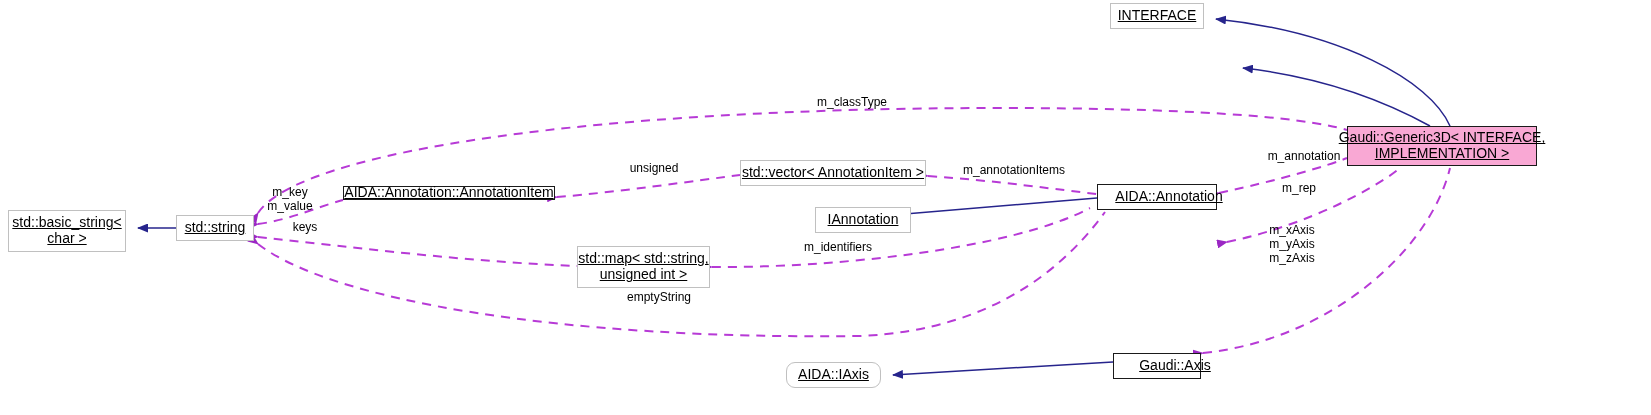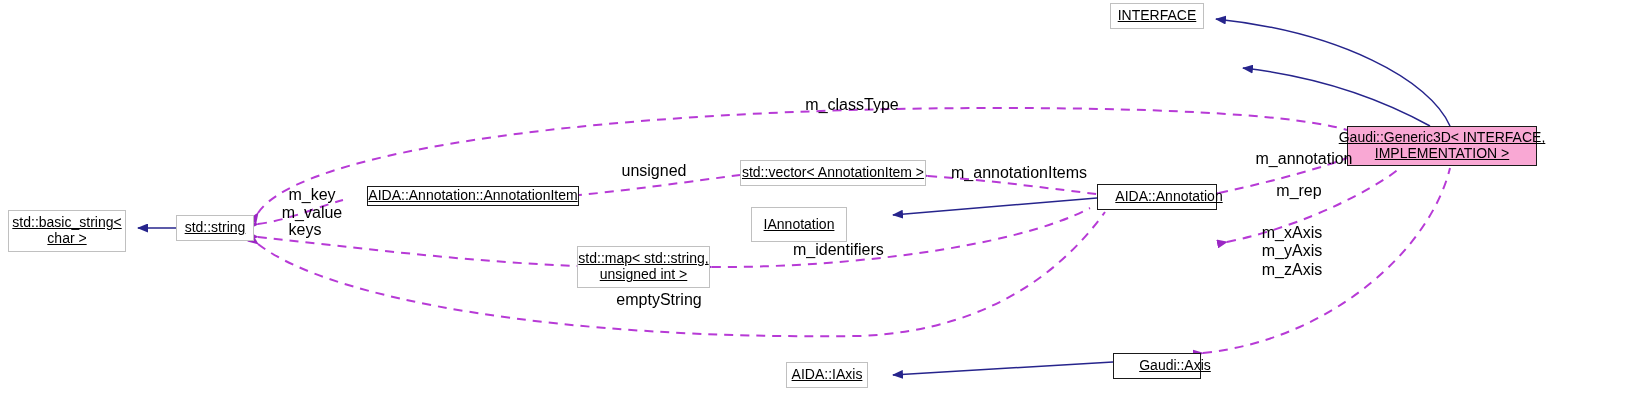--- a/index.html
+++ b/index.html
@@ -42,21 +42,21 @@
   }
   .node.thick {
     border: 1.6px solid #1a1a1a;
   }
   .node.highlight {
     border: 1.6px solid #1a1a1a;
     background: #f9a8d4;
   }
   .edge-label {
     position: absolute;
-    font-size: 16px;
+    font-size: 12px;
     color: #000000;
     white-space: pre;
     text-align: center;
     line-height: 1.15;
   }
 </style>
 </head>
 <body>
 
 <div id="canvas">
@@ -104,34 +104,34 @@
 
       <path d="M1227,242 C1310,225 1380,185 1400,168" fill="none" stroke="#b73ad6" stroke-width="2" stroke-dasharray="9,7" marker-start="url(#arrow-usage)"></path>
 
       <path d="M1203,353 C1330,340 1430,250 1450,168" fill="none" stroke="#b73ad6" stroke-width="2" stroke-dasharray="9,7" marker-start="url(#arrow-usage)"></path>
     </g>
   </svg>
 
   <div class="node thin" style="left:8px;  top:210px; width:118px; height:42px;">std::basic_string&lt;
 char &gt;</div>
   <div class="node thin" style="left:176px;top:215px; width:78px;  height:26px;">std::string</div>
-  <div class="node thick" style="left:343px;top:186px; width:212px; height:20px;margin-left:24px;">AIDA::Annotation::AnnotationItem</div>
+  <div class="node thick" style="left:343px;top:186px; width:212px; height:14px;">AIDA::Annotation::AnnotationItem</div>
   <div class="node thin" style="left:740px;top:160px; width:186px; height:26px;">std::vector&lt; AnnotationItem &gt;</div>
   <div class="node thin" style="left:577px;top:246px; width:133px; height:42px;">std::map&lt; std::string,
 unsigned int &gt;</div>
-  <div class="node thin" style="left:751px;top:207px; width:96px;  height:35px;">IAnnotation</div>
-  <div class="node thin" style="left:786px;top:362px; width:82px;  height:26px;">AIDA::IAxis</div>
+  <div class="node thin" style="left:815px;top:207px; width:96px;  height:26px;">IAnnotation</div>
+  <div class="node thin" style="left:786px;top:362px; width:95px;  height:26px;border-radius:9px;">AIDA::IAxis</div>
   <div class="node thick" style="left:1097px;top:184px;width:120px; height:26px;padding-left:24px;">AIDA::Annotation</div>
   <div class="node thick" style="left:1113px;top:353px;width:88px;  height:26px;padding-left:36px;">Gaudi::Axis</div>
   <div class="node thin" style="left:1110px;top:3px;  width:94px;  height:26px;">INTERFACE</div>
   <div class="node highlight" style="left:1347px;top:126px;width:190px; height:40px;">Gaudi::Generic3D&lt; INTERFACE,
 IMPLEMENTATION &gt;</div>
 
   <div class="edge-label" style="left:797px; top:96px;  width:110px;">m_classType</div>
-  <div class="edge-label" style="left:278px; top:186px; width:68px;">m_key
+  <div class="edge-label" style="left:256px; top:186px; width:68px;">m_key
 m_value</div>
   <div class="edge-label" style="left:285px; top:221px; width:40px;">keys</div>
   <div class="edge-label" style="left:617px; top:162px; width:74px;">unsigned</div>
   <div class="edge-label" style="left:951px; top:164px; width:126px;">m_annotationItems</div>
   <div class="edge-label" style="left:793px; top:241px; width:90px;">m_identifiers</div>
   <div class="edge-label" style="left:613px; top:291px; width:92px;">emptyString</div>
   <div class="edge-label" style="left:1252px;top:150px; width:104px;">m_annotation</div>
   <div class="edge-label" style="left:1274px;top:182px; width:50px;">m_rep</div>
   <div class="edge-label" style="left:1258px;top:224px; width:68px;">m_xAxis
 m_yAxis

